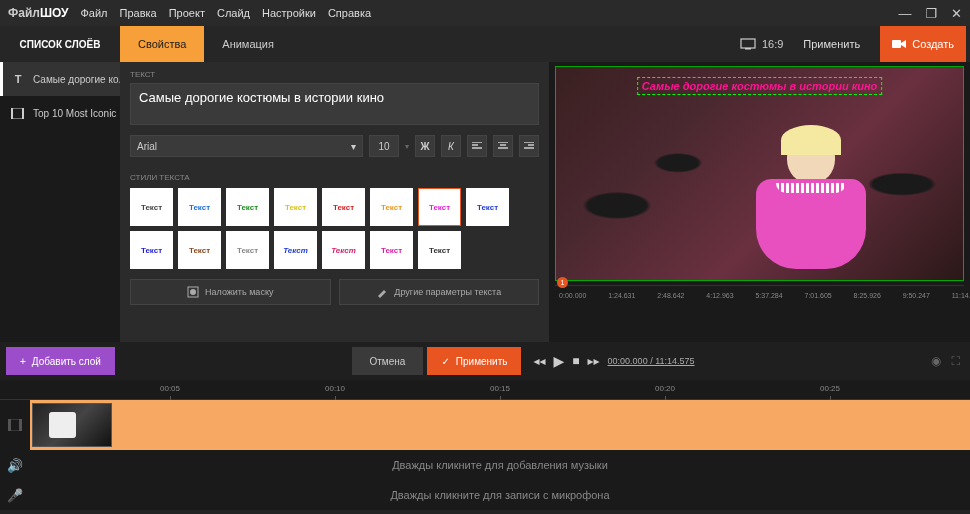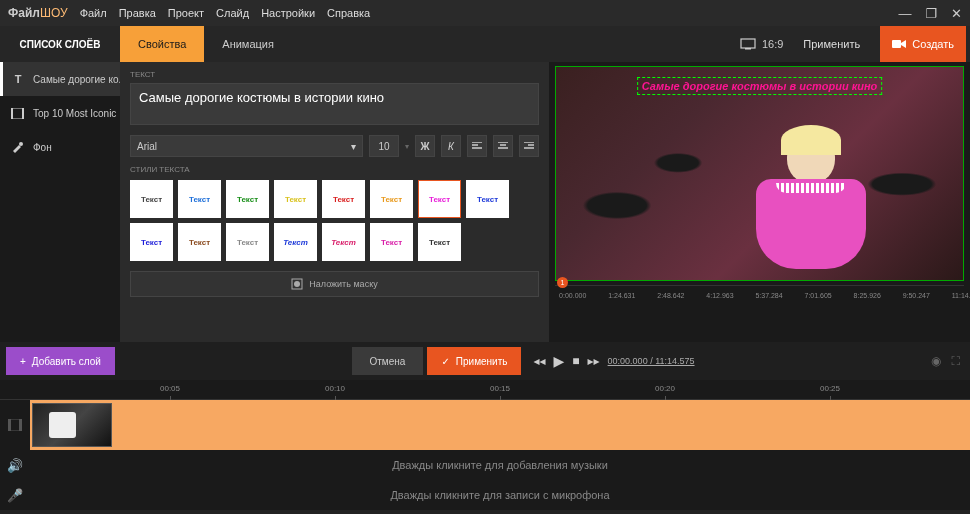--- a/index.html
+++ b/index.html
@@ -1,21 +1,21 @@
 <!DOCTYPE html>
 <html><head>
 <meta charset="utf-8">
 <style>
 * { margin: 0; padding: 0; box-sizing: border-box; font-family: Arial, sans-serif; }
 body { background: #1a1a1a; color: #ccc; width: 970px; height: 514px; overflow: hidden; font-size: 11px; }
 
 .menubar { background: #2a2a2a; height: 26px; display: flex; align-items: center; padding: 0 8px; justify-content: space-between; }
 .menubar-left { display: flex; align-items: center; gap: 12px; }
 .logo { font-weight: bold; font-size: 12px; }
-.logo .bold { color: #fdba74; font-weight: normal; }
+.logo .bold { color: #ffffff; font-weight: bold; }
 .menu-item { color: #ddd; cursor: pointer; font-size: 11px; }
 .window-controls { display: flex; gap: 14px; color: #ccc; font-size: 13px; }
 
 .toolbar { background: #262626; height: 36px; display: flex; align-items: stretch; }
 .layers-title { width: 120px; display: flex; align-items: center; justify-content: center; color: #fff; font-size: 10px; font-weight: bold; }
 .tabs { display: flex; }
 .tab { padding: 8px 18px; display: flex; align-items: center; color: #ccc; font-size: 11px; cursor: pointer; }
 .tab.active { background: #f7a039; color: #1a1a1a; }
 .preview-header { margin-left: auto; display: flex; align-items: center; gap: 20px; padding-right: 4px; }
 .aspect { display: flex; align-items: center; gap: 6px; color: #ccc; font-size: 11px; margin-left: 32px; }
@@ -133,29 +133,20 @@
     <div class="layer-item">
       <span class="layer-icon">
           <svg width="13" height="11">
             <rect x="0" y="0" width="13" height="11" fill="none" stroke="#ccc"></rect>
             <rect x="0" y="0" width="2" height="11" fill="#ccc"></rect>
             <rect x="11" y="0" width="2" height="11" fill="#ccc"></rect>
           </svg>
         </span>
       <span>Top 10 Most Iconic ...</span>
     </div>
-    <div class="layer-item">
-      <span class="layer-icon">
-          <svg width="12" height="12">
-            <path d="M2 10 L8 4 L10 6 L4 12 Z" fill="#ccc"></path>
-            <circle cx="10" cy="3" r="2" fill="#ccc"></circle>
-          </svg>
-        </span>
-      <span>Фон</span>
-    </div>
   </div>
 
   <div class="props">
     <div class="section-label">ТЕКСТ</div>
     <textarea class="text-input" style="">Самые дорогие костюмы в истории кино</textarea>
     <div class="font-row">
       <div class="font-select">
         <span>Arial</span>
           <span>▾</span>
       </div>
@@ -172,21 +163,21 @@
           <svg width="10" height="8">
             <path d="M0 0h10M2 3h6M0 6h10" stroke="#ccc" stroke-width="1.3"></path>
           </svg>
         </div>
       <div class="format-btn">
           <svg width="10" height="8">
             <path d="M0 0h10M4 3h6M0 6h10" stroke="#ccc" stroke-width="1.3"></path>
           </svg>
         </div>
     </div>
-    <div class="section-label" style="margin-top:8px;">СТИЛИ ТЕКСТА</div>
+    <div class="section-label" style="margin-top:16px;">СТИЛИ ТЕКСТА</div>
     <div class="styles-grid" id="styles-grid">
         <div class="style-thumb" style="color: rgb(68, 68, 68);">Текст</div>
         <div class="style-thumb" style="color: rgb(30, 111, 217);">Текст</div>
         <div class="style-thumb" style="color: rgb(26, 143, 26);">Текст</div>
         <div class="style-thumb" style="color: rgb(217, 194, 30);">Текст</div>
         <div class="style-thumb" style="color: rgb(217, 30, 30);">Текст</div>
         <div class="style-thumb" style="color: rgb(232, 154, 30);">Текст</div>
         <div class="style-thumb selected" style="color: rgb(232, 30, 217);">Текст</div>
         <div class="style-thumb" style="color: rgb(30, 58, 217);">Текст</div>
         <div class="style-thumb" style="color: rgb(30, 30, 217);">Текст</div>
@@ -198,20 +189,26 @@
         <div class="style-thumb" style="color: rgb(51, 51, 51);">Текст</div>
       </div>
     <div class="extra-btns">
       <div class="extra-btn">
         <svg width="12" height="12">
             <rect x="1" y="1" width="10" height="10" fill="none" stroke="#aaa"></rect>
             <circle cx="6" cy="6" r="3" fill="#aaa"></circle>
           </svg>
         <span>Наложить маску</span>
       </div>
+      <div class="extra-btn">
+        <svg width="12" height="12">
+            <path d="M2 10 L8 4 L10 6 L4 12 Z" fill="#aaa"></path>
+          </svg>
+        <span>Другие параметры текста</span>
+      </div>
     </div>
   </div>
 
   <div class="preview-pane">
     <div class="preview-canvas">
       <div class="preview-bg-people"></div>
       <div class="preview-figure">
         <div class="preview-head">
             <div class="preview-hair"></div>
           </div>

